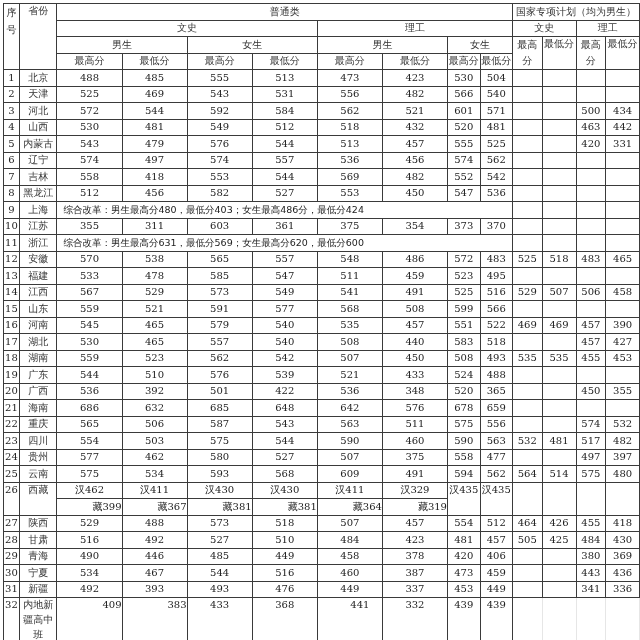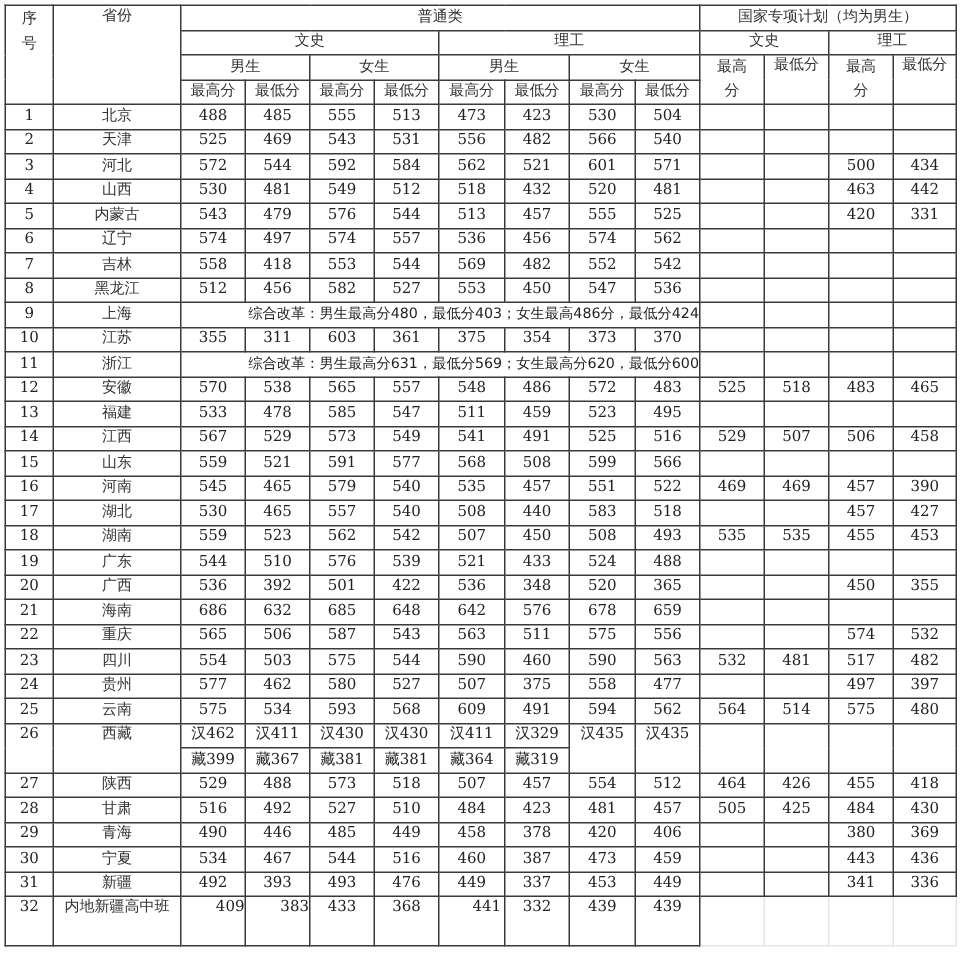--- a/index.html
+++ b/index.html
@@ -19,23 +19,23 @@
     padding: 0;
     line-height: 14px;
     overflow: hidden;
     white-space: nowrap;
   }
   td.cn { font-family: "DejaVu Sans", "Liberation Sans", sans-serif; font-size: 10px; color:#333; }
   td.hdr { font-family: "DejaVu Sans", "Liberation Sans", sans-serif; font-size: 10px; color:#333; }
   td.top { vertical-align: top; }
   tr.hr1 td, tr.hr2 td, tr.hr3 td, tr.hr4 td { height:15.5px; }
   tr.dr td { height:15.5px; }
-  tr.dr2 td { height:15.5px; }
+  tr.dr2 td { height:15.5px;padding-left:35px; }
   td.wrapcell { white-space: normal; line-height: 15px; }
-  td.merged { text-align:right; padding-left:6px; font-family: "DejaVu Sans", "Liberation Sans", sans-serif; font-size:9.5px; }
+  td.merged { text-align:left; padding-left:6px; font-family: "DejaVu Sans", "Liberation Sans", sans-serif; font-size:9.5px; }
   td.faded { border-color:#e6e6e6; }
 </style>
 </head>
 <body>
 
 <div class="wrap">
 <table>
   <colgroup>
     <col style="width:32px">
         <col style="width:85px">

